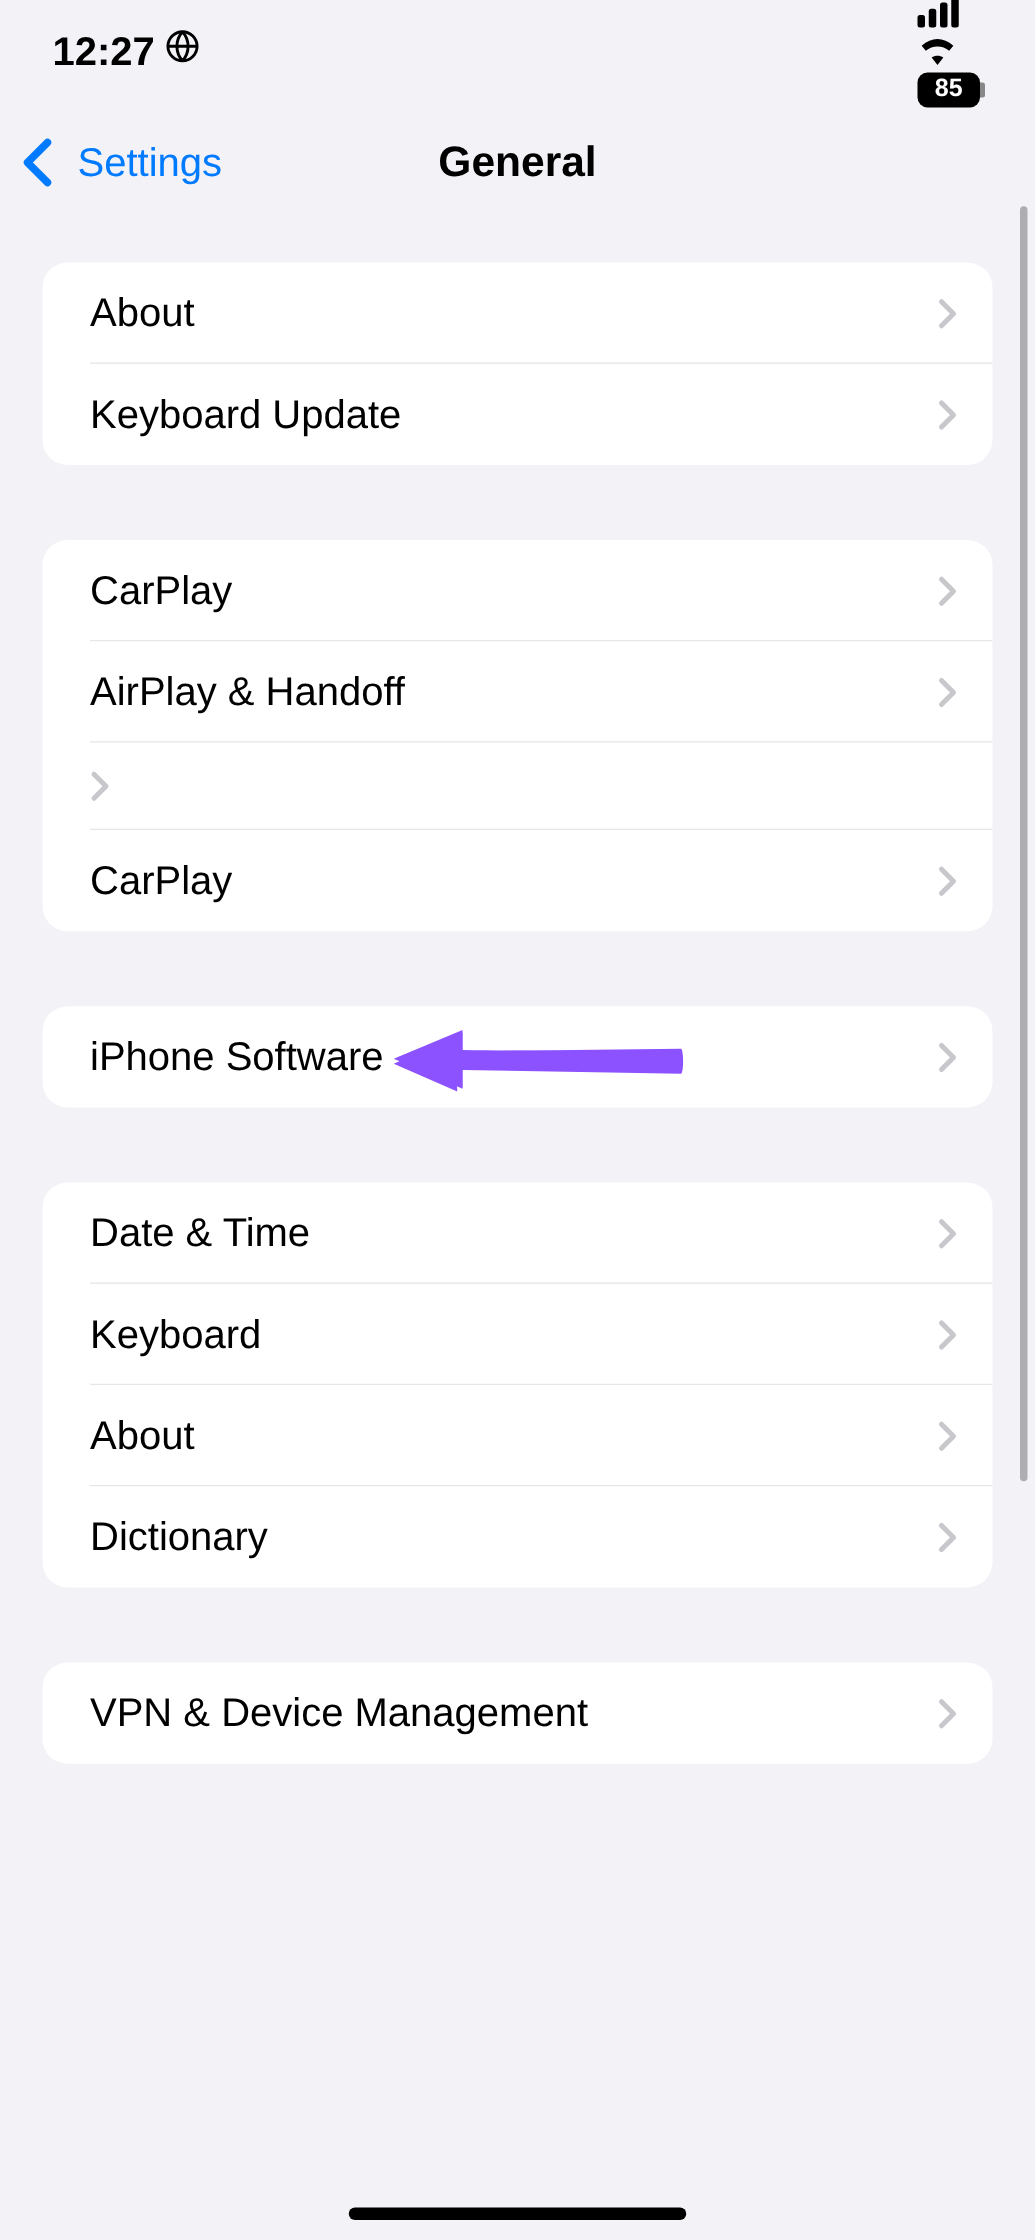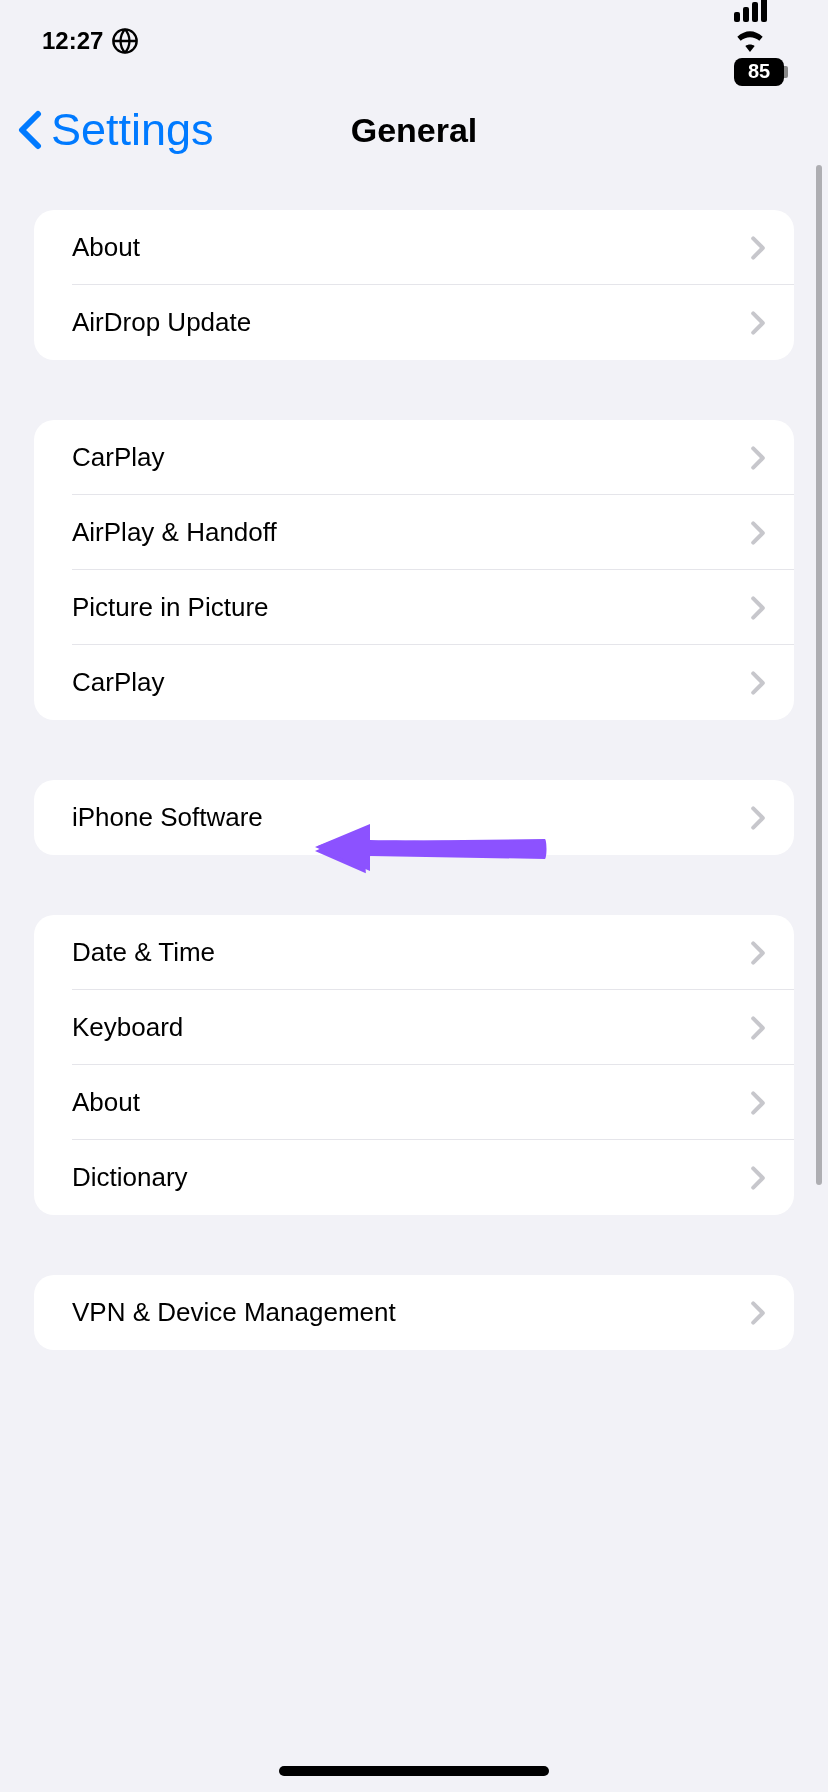--- a/index.html
+++ b/index.html
@@ -21,21 +21,21 @@
       display: flex;
       justify-content: space-between;
       align-items: center;
       padding: 0 40px 0 42px;
       margin-top: 14px;
     }
     .status-left {
       display: flex;
       align-items: flex-start;
       gap: 8px;
-      font-size: 24px;
+      font-size: 32px;
       font-weight: 600;
     }
     .status-right {
       display: flex;
       align-items: flex-start;
       gap: 6px;
       flex-direction: column;
     }
     .globe-icon {
       width: 28px;
@@ -81,23 +81,23 @@
     .nav-bar {
       height: 88px;
       display: flex;
       align-items: center;
       position: relative;
       margin-top: 18px;
     }
     .back-button {
       display: flex;
       align-items: center;
-      gap: 9px;
+      gap: 20px;
       color: #007aff;
-      font-size: 45px;
+      font-size: 32px;
       padding-left: 18px;
       cursor: pointer;
       text-align: center;
     }
     .back-chevron {
       width: 24px;
       height: 40px;
     }
     .nav-title {
       position: absolute;
@@ -126,21 +126,21 @@
     .row:not(:last-child)::after {
       content: '';
       position: absolute;
       left: 38px;
       right: 0;
       bottom: 0;
       height: 1px;
       background: #e5e5ea;
     }
     .row-label {
-      font-size: 26px;
+      font-size: 32px;
       color: #000;
     }
     .row-chevron {
       width: 16px;
       height: 26px;
       flex-shrink: 0;
     }
     .annotation-arrow {
       position: absolute;
       top: 799px;
@@ -209,41 +209,40 @@
 
 <div class="content" id="content">
     <div class="group">
       <div class="row">
         <span class="row-label">About</span>
         <svg class="row-chevron" viewBox="0 0 10 16" fill="none" stroke="#c7c7cc" stroke-width="2.5" stroke-linecap="round" stroke-linejoin="round">
           <path d="M2 2l6 6-6 6"></path>
         </svg>
       </div>
       <div class="row">
-        <span class="row-label">AirDrop Update</span>
+        <span class="row-label">Keyboard Update</span>
         <svg class="row-chevron" viewBox="0 0 10 16" fill="none" stroke="#c7c7cc" stroke-width="2.5" stroke-linecap="round" stroke-linejoin="round">
           <path d="M2 2l6 6-6 6"></path>
         </svg>
       </div>
     </div>
     <div class="group">
       <div class="row">
         <span class="row-label">CarPlay</span>
         <svg class="row-chevron" viewBox="0 0 10 16" fill="none" stroke="#c7c7cc" stroke-width="2.5" stroke-linecap="round" stroke-linejoin="round">
           <path d="M2 2l6 6-6 6"></path>
         </svg>
       </div>
       <div class="row">
         <span class="row-label">AirPlay &amp; Handoff</span>
         <svg class="row-chevron" viewBox="0 0 10 16" fill="none" stroke="#c7c7cc" stroke-width="2.5" stroke-linecap="round" stroke-linejoin="round">
           <path d="M2 2l6 6-6 6"></path>
         </svg>
       </div>
       <div class="row">
-        <span class="row-label">Picture in Picture</span>
         <svg class="row-chevron" viewBox="0 0 10 16" fill="none" stroke="#c7c7cc" stroke-width="2.5" stroke-linecap="round" stroke-linejoin="round">
           <path d="M2 2l6 6-6 6"></path>
         </svg>
       </div>
       <div class="row">
         <span class="row-label">CarPlay</span>
         <svg class="row-chevron" viewBox="0 0 10 16" fill="none" stroke="#c7c7cc" stroke-width="2.5" stroke-linecap="round" stroke-linejoin="round">
           <path d="M2 2l6 6-6 6"></path>
         </svg>
       </div>

